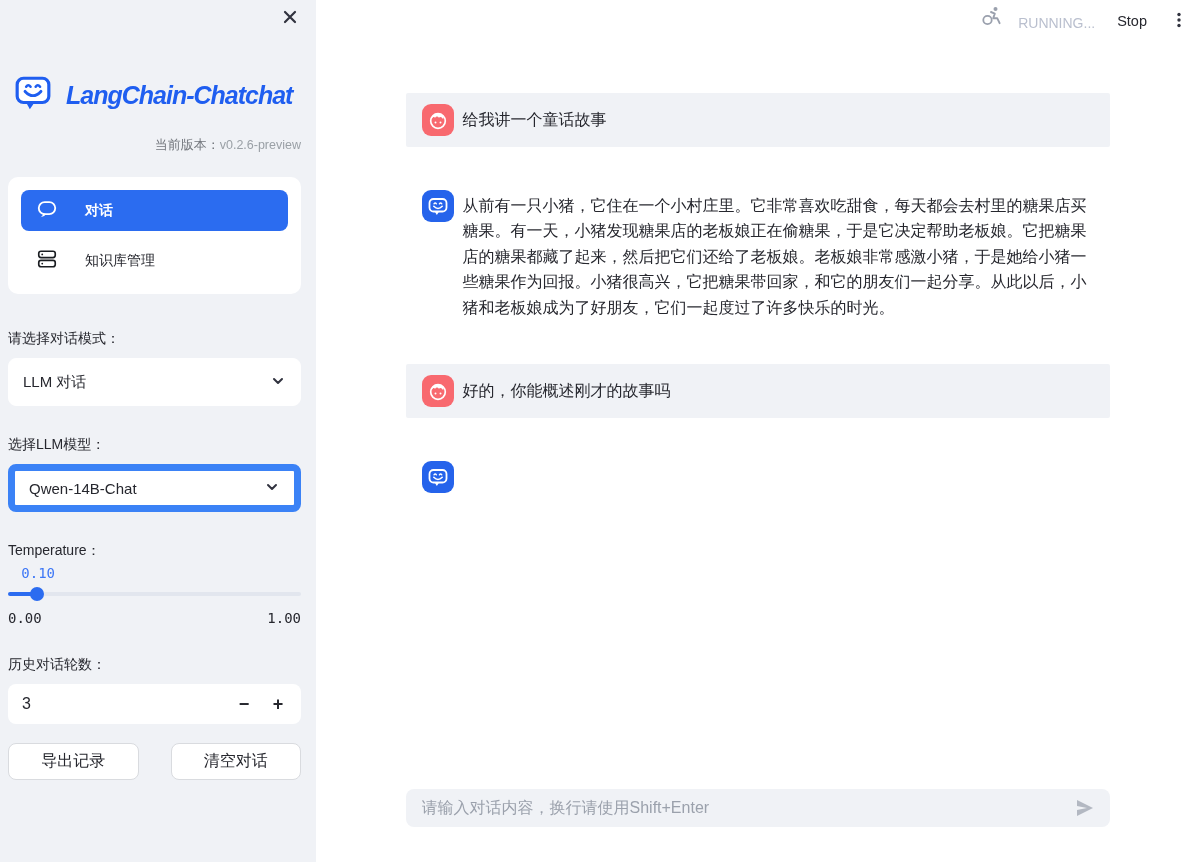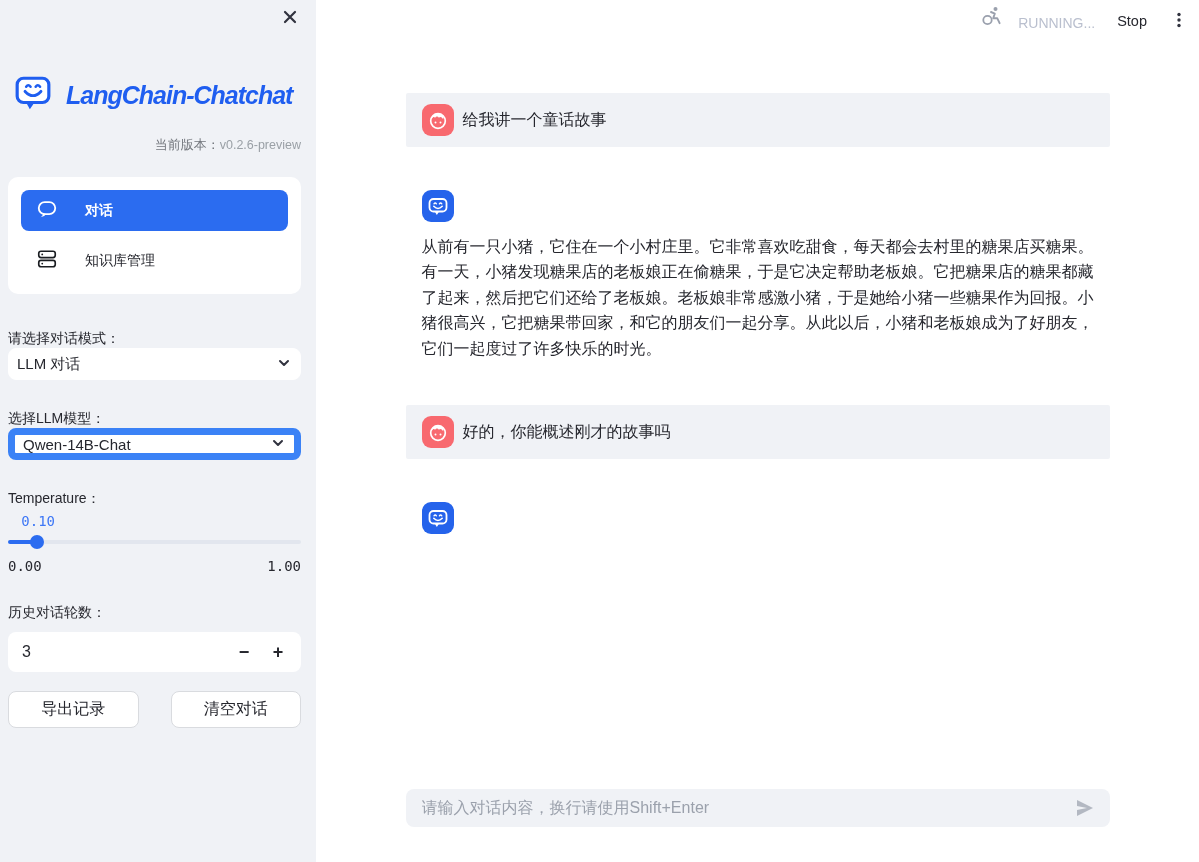--- a/index.html
+++ b/index.html
@@ -20,23 +20,23 @@
   .logo-text { color:#1f5ef0; font-size:25px; font-weight:bold; font-style:italic; letter-spacing:-1px; white-space:nowrap; }
   .version { text-align:right; margin-top:20px; font-size:13px; color:#73777d; }
   .version .ver-num { color:#9aa0a6; font-size:12.5px; }
   .nav-card { background:#fff; border-radius:10px; padding:13px; margin-top:23px; }
   .nav-item { height:41px; border-radius:8px; display:flex; align-items:center; gap:27px; padding:0 15px; font-size:14px; cursor:pointer; }
   .nav-item.active { background:#2b6cf0; color:#fff; font-weight:bold; }
   .nav-item + .nav-item { margin-top:9px; }
   .field-label { margin-top:30px; font-size:14px; color:#26272e; }
   .field-label.first { margin-top:36px; }
   .select-box {
-    height:32px; background:#fff; border-radius:8px;
+    margin-top:10px; height:48px; background:#fff; border-radius:8px;
     display:flex; align-items:center; justify-content:space-between;
-    padding:0 8px; font-size:15px; cursor:pointer; border:1px solid #fff;
+    padding:0 14px; font-size:15px; cursor:pointer; border:1px solid #fff;
   }
   .select-box.focused { border:7px solid #3b82f6; }
   .mono { font-family:"DejaVu Sans Mono","Liberation Mono",monospace; }
   .temp-value { color:#3d77f6; font-size:14px; margin-top:5px; width:fit-content; position:relative; left:calc(10% - 16px); }
   .slider { position:relative; height:14px; margin-top:6px; }
   .slider-track {
     position:absolute; top:5px; left:0; right:0; height:4px; border-radius:2px;
     background:linear-gradient(90deg,#2b6cf0 0%,#2b6cf0 10%,#e2e6ee 10%,#e2e6ee 100%);
   }
   .slider-thumb {
@@ -55,21 +55,21 @@
   
   .main { flex:1; position:relative; background:#fff; }
   .header { position:absolute; top:5px; right:10px; display:flex; align-items:flex-end; gap:16px; height:26px; }
   .status-text { color:#b9bfce; font-size:14px; }
   .stop-btn { font-size:14.5px; color:#26272e; cursor:pointer; padding:2px 6px; }
   .kebab-btn { cursor:pointer; display:flex; align-items:center; padding:2px; }
   .chat-col { width:704px; margin:0 auto; padding-top:93px; }
   .msg { display:flex; gap:9px; padding:11px 16px; border-radius:2px; }
   .msg.user { background:#f0f2f6; align-items:center; }
   .msg.assistant { background:transparent; align-items:flex-start; }
-  .mt32 { margin-top:32px;flex-direction:column; }
+  .mt32 { margin-top:32px; }
   .mt34 { margin-top:33px; }
   .avatar { width:32px; height:32px; border-radius:9px; flex:none; display:flex; align-items:center; justify-content:center; }
   .avatar.user-av { background:#f8696f; }
   .avatar.asst-av { background:#2563eb; }
   .msg-text { font-size:16px; line-height:25.4px; padding-top:3px; }
   .msg.user .msg-text { padding-top:0; }
   .chat-input {
     position:absolute; bottom:35px; left:50%; transform:translateX(-50%);
     width:704px; height:38px; background:#f0f2f6; border-radius:8px;
     display:flex; align-items:center; padding:0 12px 0 14px;

